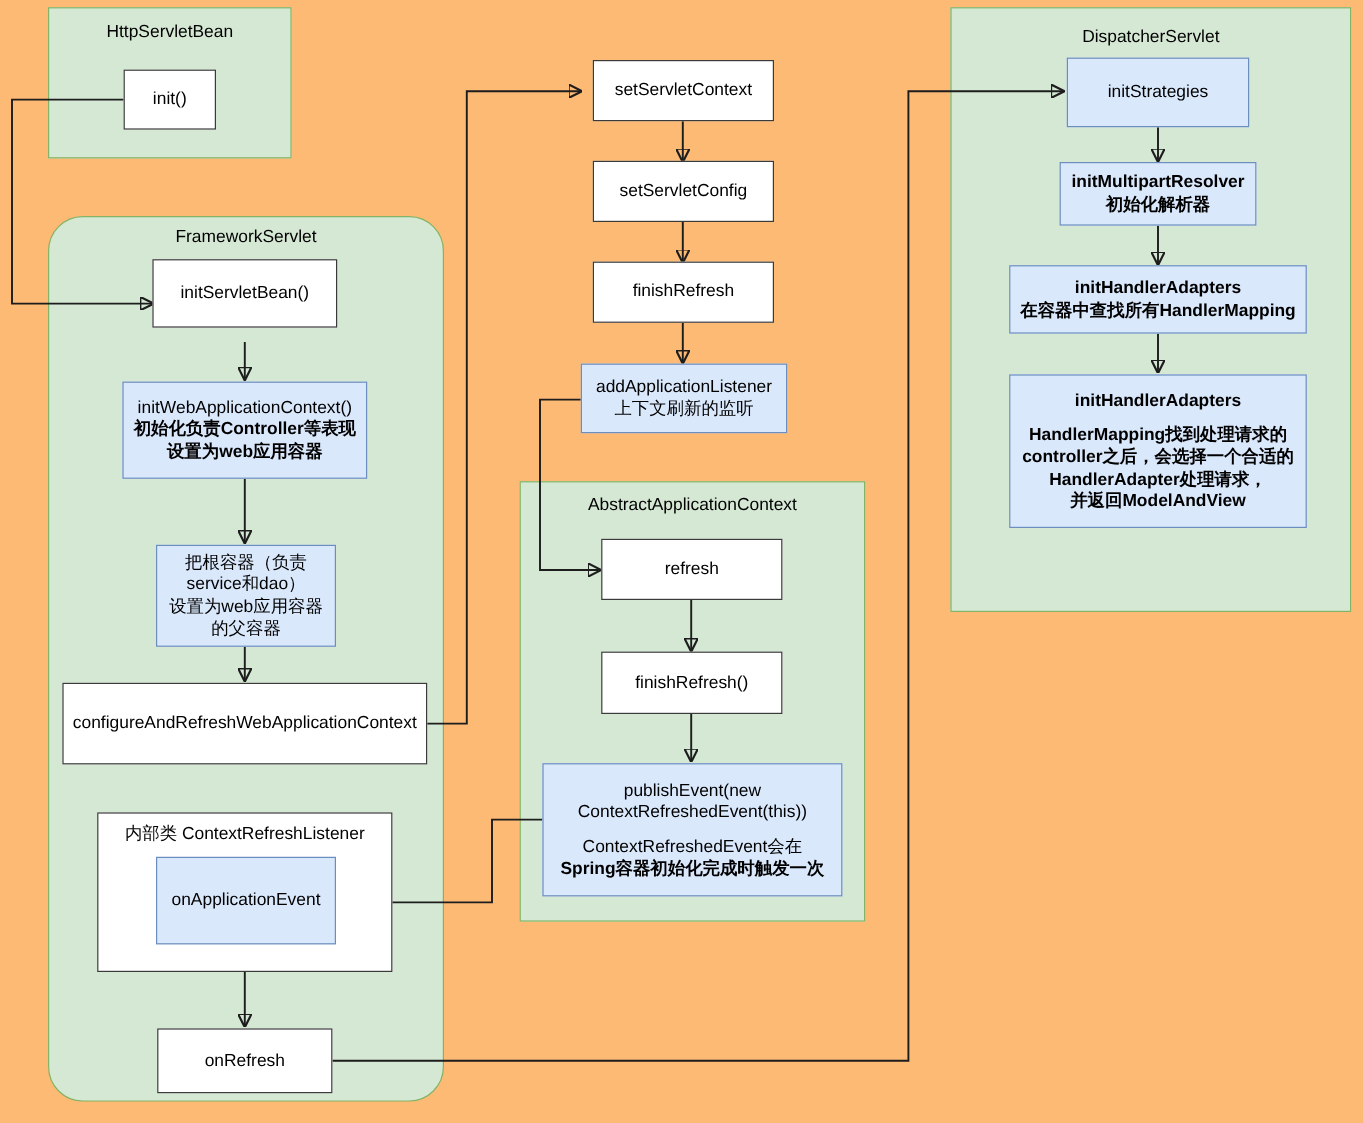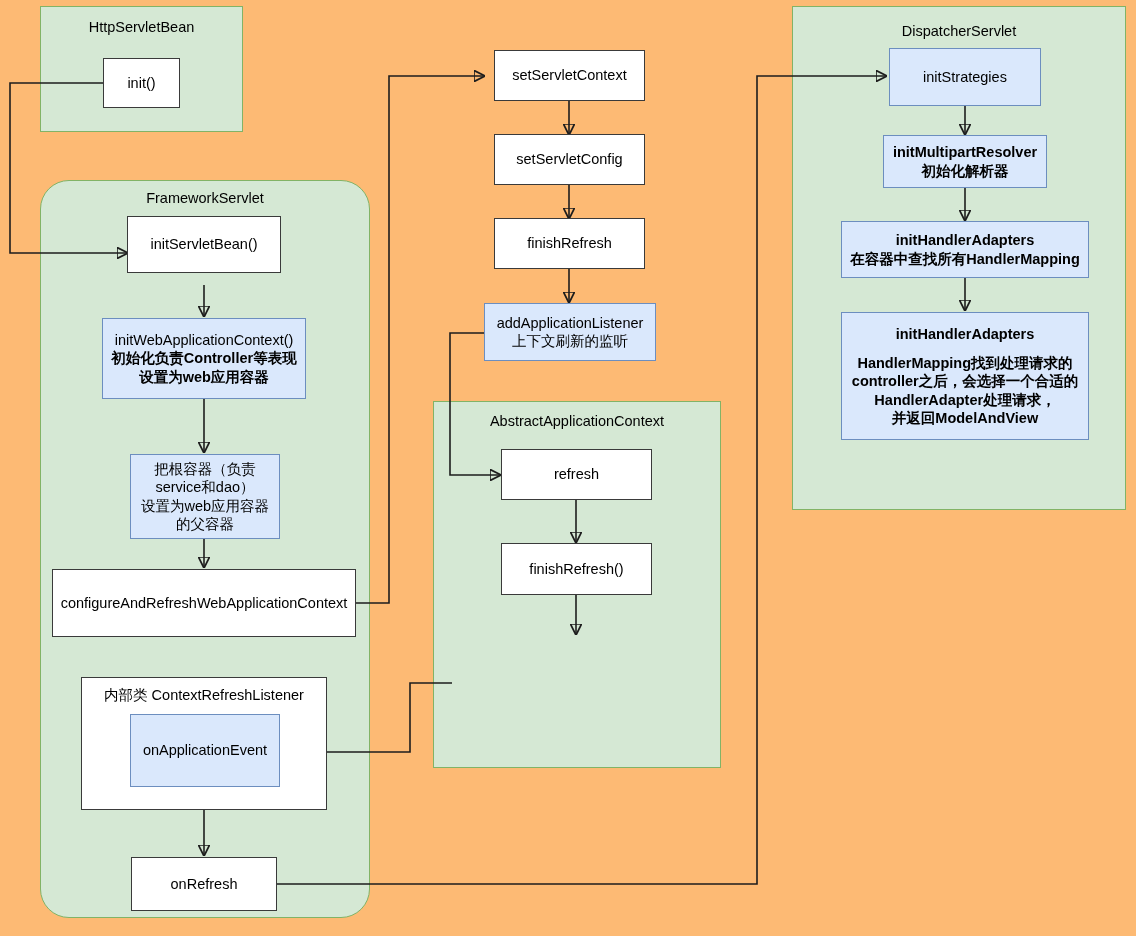--- a/index.html
+++ b/index.html
@@ -205,20 +205,29 @@
   </div>
 
   <div class="node white" style="left:501px; top:449px; width:151px; height:51px;">
     <span class="inner">refresh</span>
   </div>
 
   <div class="node white" style="left:501px; top:543px; width:151px; height:52px;">
     <span class="inner">finishRefresh()</span>
   </div>
 
+  <div class="node blue" style="left:452px; top:636px; width:250px; height:111px;">
+    <span class="inner">
+      <span>publishEvent(new</span><br>
+      <span>ContextRefreshedEvent(this))</span>
+      <span class="gap"></span>
+      <span>ContextRefreshedEvent会在</span><br>
+      <b>Spring容器初始化完成时触发一次</b>
+    </span>
+  </div>
 
   <div class="node blue" style="left:889px; top:48px; width:152px; height:58px;">
     <span class="inner">initStrategies</span>
   </div>
 
   <div class="node blue" style="left:883px; top:135px; width:164px; height:53px;">
     <span class="inner">
       <b>initMultipartResolver</b><br>
       <b>初始化解析器</b>
     </span>

